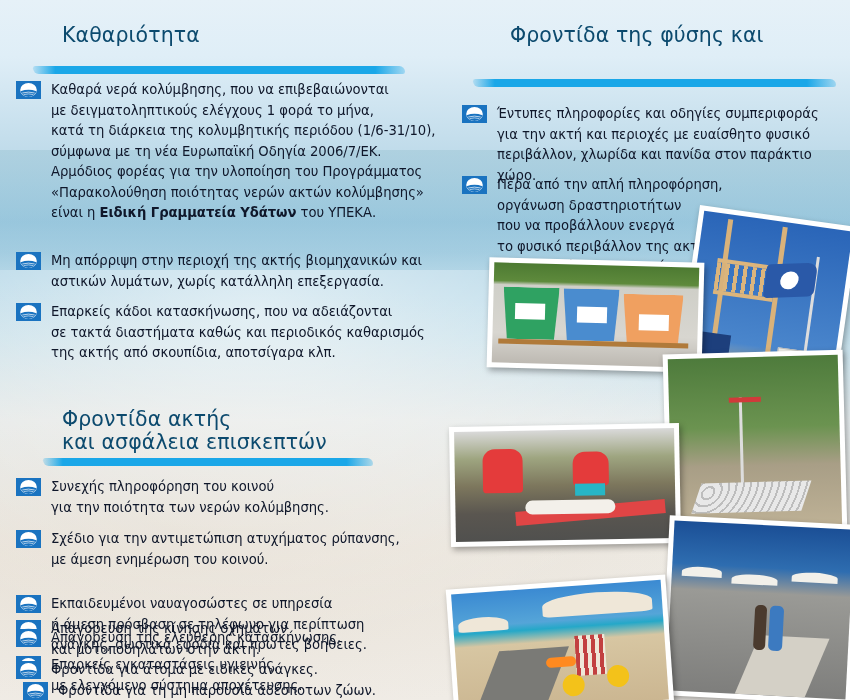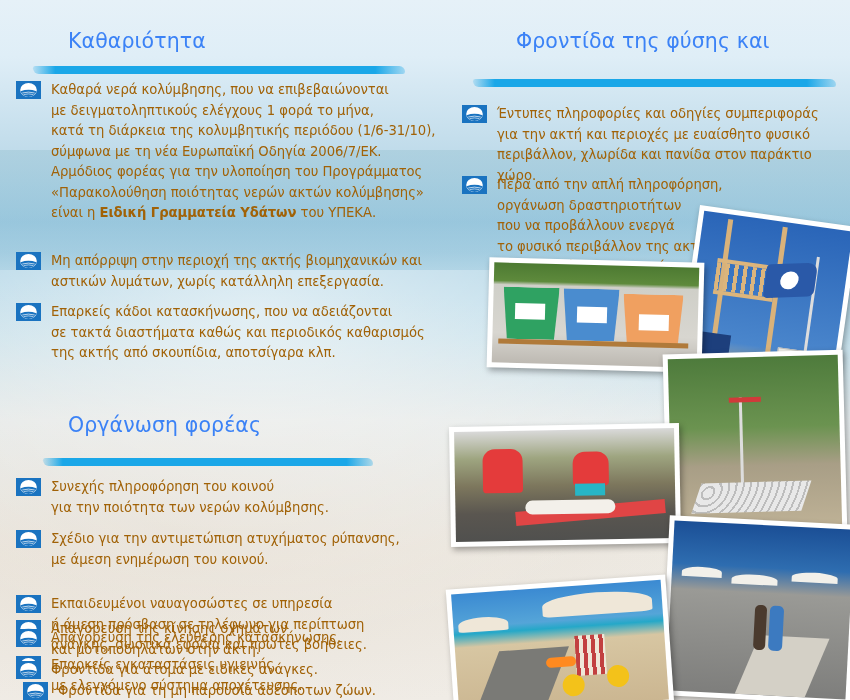--- a/index.html
+++ b/index.html
@@ -13,35 +13,35 @@
       background: linear-gradient(180deg, rgba(160,200,215,0.55), rgba(110,175,205,0.35) 60%, rgba(200,225,235,0.1));
       pointer-events: none;
     }
     .shore {
       position: absolute; left: 0; top: 270px; width: 850px; height: 430px;
       background: radial-gradient(ellipse at 30% 10%, rgba(255,255,255,0.55), rgba(255,255,255,0) 60%),
                   radial-gradient(ellipse at 20% 60%, rgba(215,200,180,0.35), rgba(255,255,255,0) 70%);
       pointer-events: none;
     }
     .heading {
-      position: absolute; color: #3b82f6; font-size: 20.5px; line-height: 23px;
-      letter-spacing: 0.1px; margin: 16px; font-weight: normal;
+      position: absolute; color: #0c4a6e; font-size: 20.5px; line-height: 23px;
+      letter-spacing: 0.1px; margin: 10px; font-weight: normal;
     }
     .brush {
       position: absolute; height: 8px; border-radius: 4px 10px 4px 10px;
       background: linear-gradient(90deg, rgba(26,167,232,0.2) 0%, #1aa7e8 6%, #1aa7e8 92%, rgba(26,167,232,0.3) 100%);
     }
     .item { position: absolute; display: flex; align-items: flex-start; }
     .flag {
       width: 25px; height: 18px; background: #1a73c0; flex: 0 0 25px;
       display: flex; align-items: center; justify-content: center; margin-top: 1px;
     }
     .flag svg { display: block; }
     .item-text {
-      margin-left: 10px; color: #a16207; font-size: 13.2px; line-height: 20.5px;
+      margin-left: 10px; color: #0f172a; font-size: 13.2px; line-height: 20.5px;
       white-space: pre-line; letter-spacing: -0.05px;
     }
     .item-text b { font-weight: bold; }
     .photo {
       position: absolute; background: #fff; padding: 5px;
       box-shadow: 2px 3px 6px rgba(0,0,0,0.35);
     }
     .photo .pic { width: 100%; height: 100%; position: relative; overflow: hidden; }
   </style>
 </head>
@@ -99,21 +99,22 @@
         </svg>
       </span>
     <div class="item-text">Επαρκείς κάδοι κατασκήνωσης, που να αδειάζονται
 σε τακτά διαστήματα καθώς και περιοδικός καθαρισμός
 της ακτής από σκουπίδια, αποτσίγαρα κλπ.</div>
   </div>
 </section>
 
 <section>
   <h2 class="heading" style="left:52px; top:398px;">
-    <span>Οργάνωση φορέας</span><br>
+    <span>Φροντίδα ακτής</span><br>
+    <span>και ασφάλεια επισκεπτών</span>
   </h2>
   <div class="brush" style="left:43px; top:458px; width:330px;"></div>
 
   <div class="item" style="left:16px; top:477px;justify-content:center;">
     <span class="flag">
         <svg width="25" height="18">
           <use href="#flagsym"></use>
         </svg>
       </span>
     <div class="item-text">Συνεχής πληροφόρηση του κοινού

